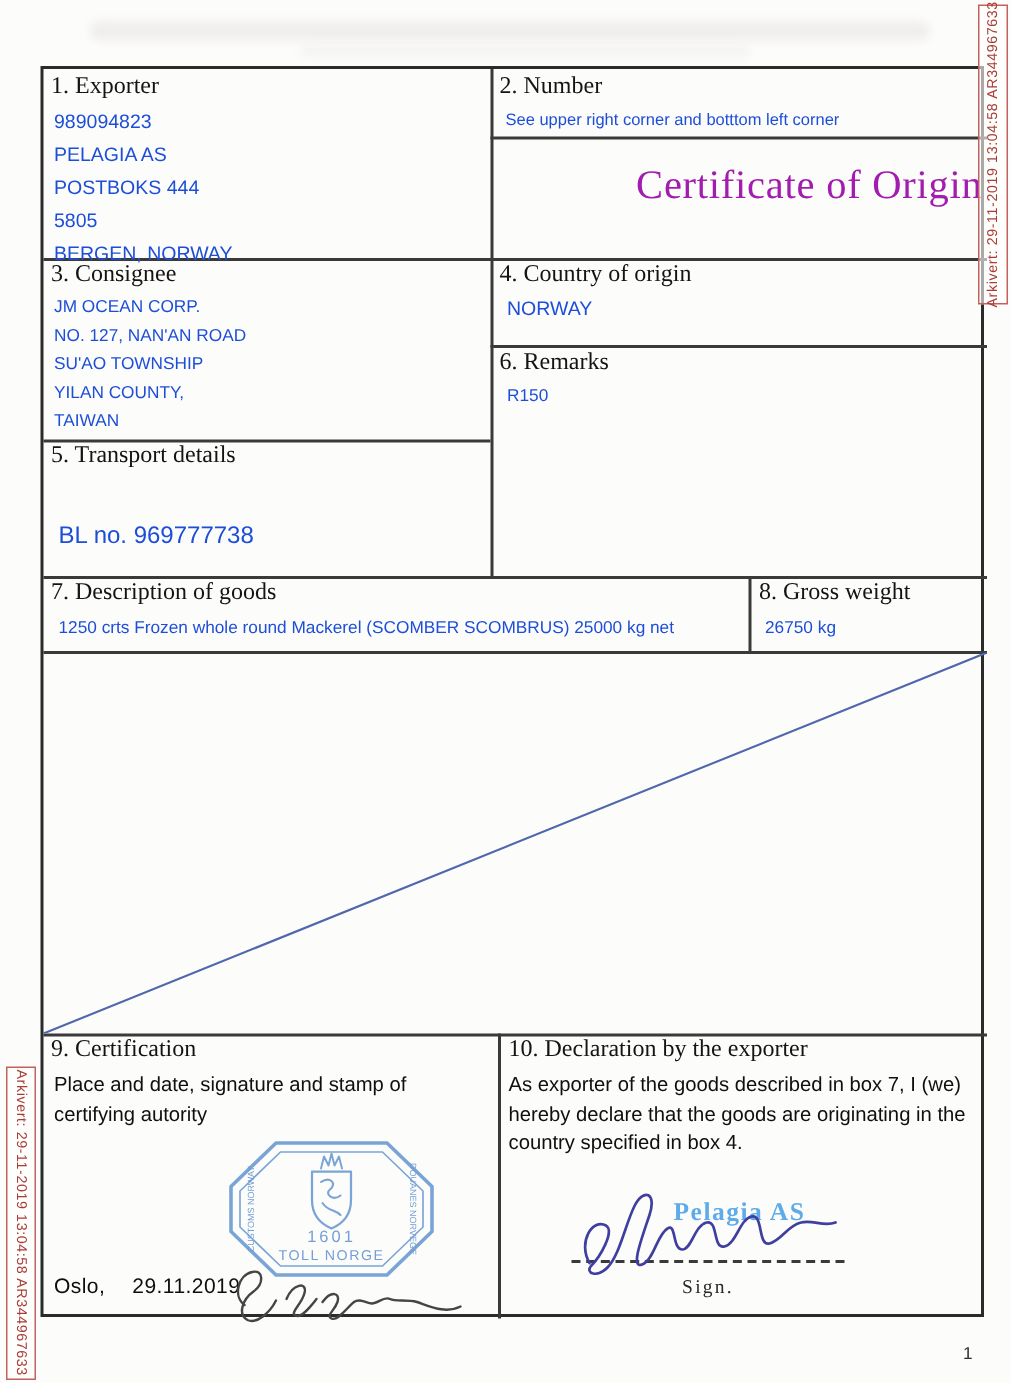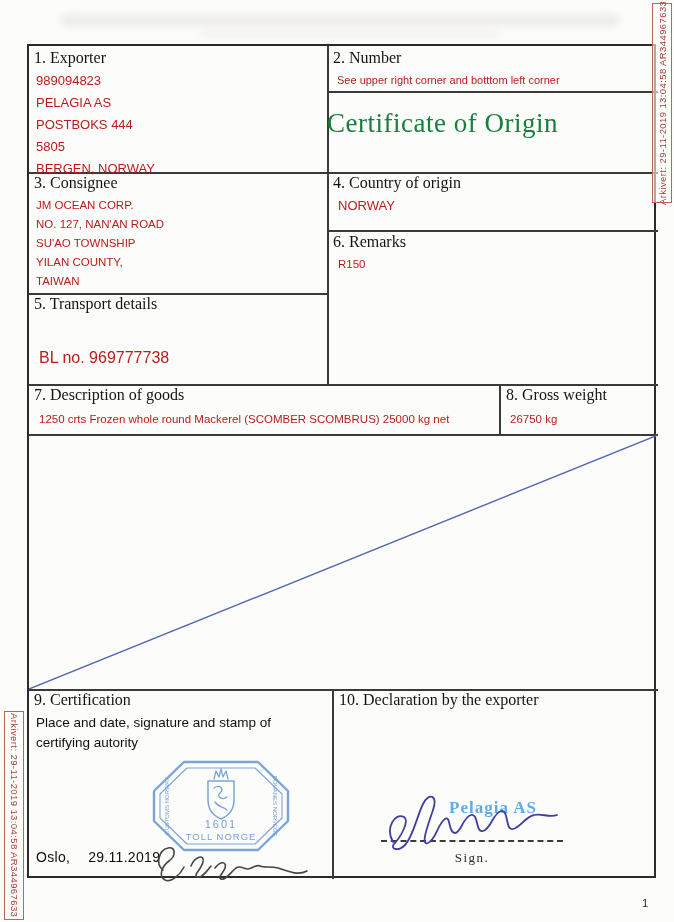--- a/index.html
+++ b/index.html
@@ -24,29 +24,29 @@
   .line { position:absolute; background:#3a3a3a; }
   .h { height:1.5px; }
   .v { width:1.5px; }
 
   .cell-label {
     position:absolute;
     font-family:"Liberation Serif", serif;
     font-size:16px; color:#141414;
     white-space:nowrap;
   }
-  .data-sans { position:absolute; font-family:"Liberation Sans", sans-serif; color:#b91c1c; }
+  .data-sans { position:absolute; font-family:"Liberation Sans", sans-serif; color:#1d4ed8; }
   .lines13 span { display:block; height:22px; font-size:13px; }
   .lines11 span { display:block; height:19px; font-size:11.5px; }
 
   .cert-title {
     position:absolute; left:298px; top:62px; width:328px;
-    text-align:left;
+    text-align:right;
     font-family:"Liberation Serif", serif;
-    font-size:27px; color:#15803d;
+    font-size:27px; color:#a21caf;
     letter-spacing:0.5px;
   }
 
   .note-small { font-size:11px; }
 
   .para {
     font-size:13.5px; line-height:19.5px; color:#0f0f0f;
   }
 
   
@@ -188,20 +188,21 @@
 
   <svg class="svg-abs" style="left:120px; top:790px;" width="164" height="54" viewBox="0 0 164 54">
     <g stroke="#454545" stroke-width="1.6" fill="none" stroke-linecap="round">
       <path d="M14,34 C6,28 10,14 19,12 C27,10 27,20 20,25 C13,30 9,40 16,44 C22,47 31,39 35,31"></path>
       <path d="M42,30 C46,20 56,18 54,26 C52,34 44,39 48,41 C52,43 58,35 62,30"></path>
       <path d="M66,32 C72,24 78,26 76,32 C74,38 68,41 72,43 C76,45 82,36 87,32 C91,29 95,33 99,33 C103,33 107,28 111,30 C115,32 122,30 129,32 C138,35 148,40 158,35"></path>
     </g>
   </svg>
 
   <div class="cell-label" style="left:310px; top:645px;">10. Declaration by the exporter</div>
+  <div class="data-sans para" style="left:310px; top:667px; width:313px;">As exporter of the goods described in box 7, I (we) hereby declare that the goods are originating in the country specified in box 4.</div>
 
   <div class="pelagia-stamp">Pelagia AS</div>
 
   <div class="dashed-sig-line"></div>
 
   <svg class="svg-abs" style="left:348px; top:738px;" width="196" height="78" viewBox="0 0 196 78">
     <g stroke="#3f3f9f" stroke-width="1.8" fill="none" stroke-linecap="round">
       <path d="M16,58 C8,44 18,28 27,33 C33,37 23,54 17,60 C13,65 21,68 28,61 C36,53 40,32 46,20 C52,8 61,11 56,26 C51,41 43,62 51,59 C59,56 61,39 68,35 C74,31 71,49 78,49 C84,49 86,33 94,31 C102,29 98,49 106,47 C114,45 116,29 124,27 C132,25 128,47 136,45 C144,43 148,33 157,31 C165,29 172,34 180,31"></path>
     </g>
   </svg>

